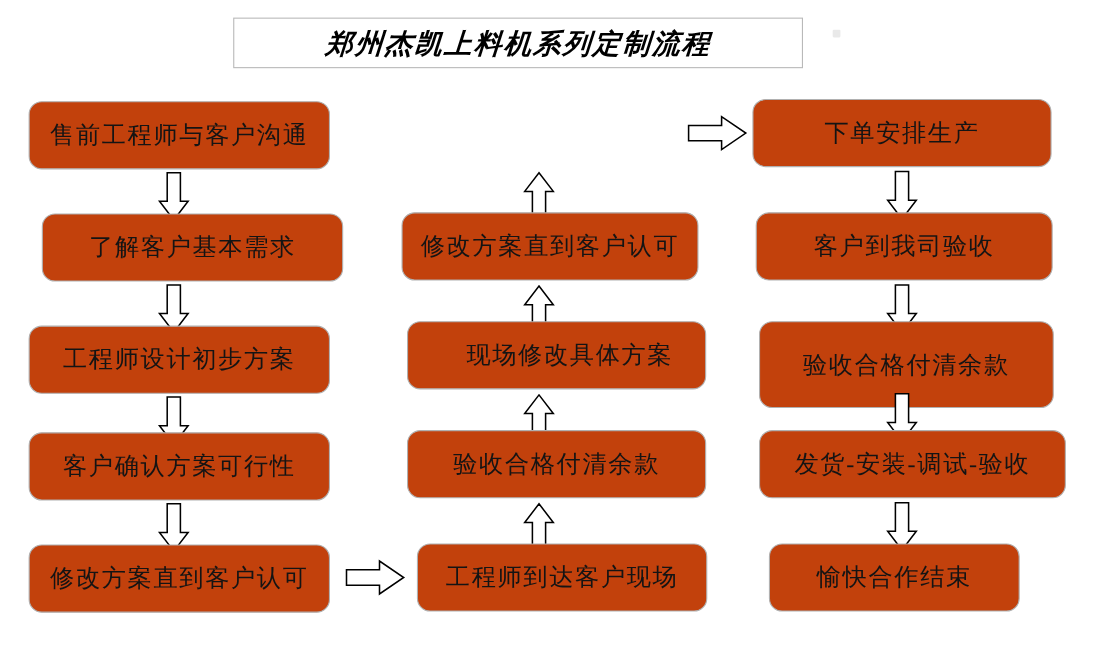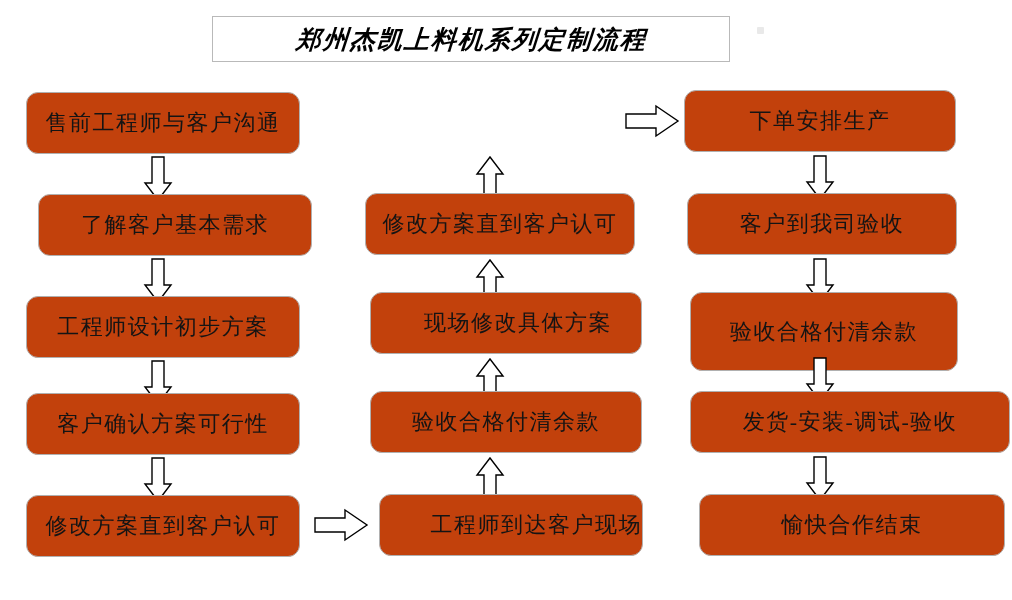--- a/index.html
+++ b/index.html
@@ -172,21 +172,21 @@
   <div class="node" style="left:370px; top:391px; width:272px; height:62px;">
     <span class="node-label">验收合格付清余款</span>
   </div>
 
   <div class="arrow" style="left:476px; top:457px;">
     <svg width="28" height="44" viewBox="0 0 28 44">
       <polygon points="14,1 27,18 20,18 20,43 8,43 8,18 1,18" fill="#ffffff" stroke="#000000" stroke-width="1.4"></polygon>
     </svg>
   </div>
 
-  <div class="node" style="left:379px; top:494px; width:264px; height:62px;justify-content:flex-end;">
+  <div class="node" style="left:379px; top:494px; width:264px; height:62px;">
     <span class="node-label">工程师到达客户现场</span>
   </div>
 
   <div class="arrow" style="left:626px; top:104px;">
     <svg width="54" height="34" viewBox="0 0 54 34">
       <polygon points="0,10 30,10 30,2 52,17 30,32 30,24 0,24" fill="#ffffff" stroke="#000000" stroke-width="1.4"></polygon>
     </svg>
   </div>
 
   <div class="node" style="left:684px; top:90px; width:272px; height:62px;">
@@ -212,27 +212,27 @@
   <div class="node" style="left:690px; top:292px; width:268px; height:79px;">
     <span class="node-label">验收合格付清余款</span>
   </div>
 
   <div class="arrow" style="left:806px; top:358px;">
     <svg width="28" height="44" viewBox="0 0 28 44">
       <polygon points="8,0 20,0 20,26 27,26 14,43 1,26 8,26" fill="#ffffff" stroke="#000000" stroke-width="1.4"></polygon>
     </svg>
   </div>
 
-  <div class="node" style="left:690px; top:391px; width:320px; height:62px;">
+  <div class="node" style="left:690px; top:391px; width:279px; height:62px;">
     <span class="node-label">发货-安装-调试-验收</span>
   </div>
 
   <div class="arrow" style="left:806px; top:457px;">
     <svg width="28" height="44" viewBox="0 0 28 44">
       <polygon points="8,0 20,0 20,26 27,26 14,43 1,26 8,26" fill="#ffffff" stroke="#000000" stroke-width="1.4"></polygon>
     </svg>
   </div>
 
-  <div class="node" style="left:699px; top:494px; width:306px; height:62px;">
+  <div class="node" style="left:699px; top:494px; width:228px; height:62px;">
     <span class="node-label">愉快合作结束</span>
   </div>
 
 </div>
 
 </body></html>

